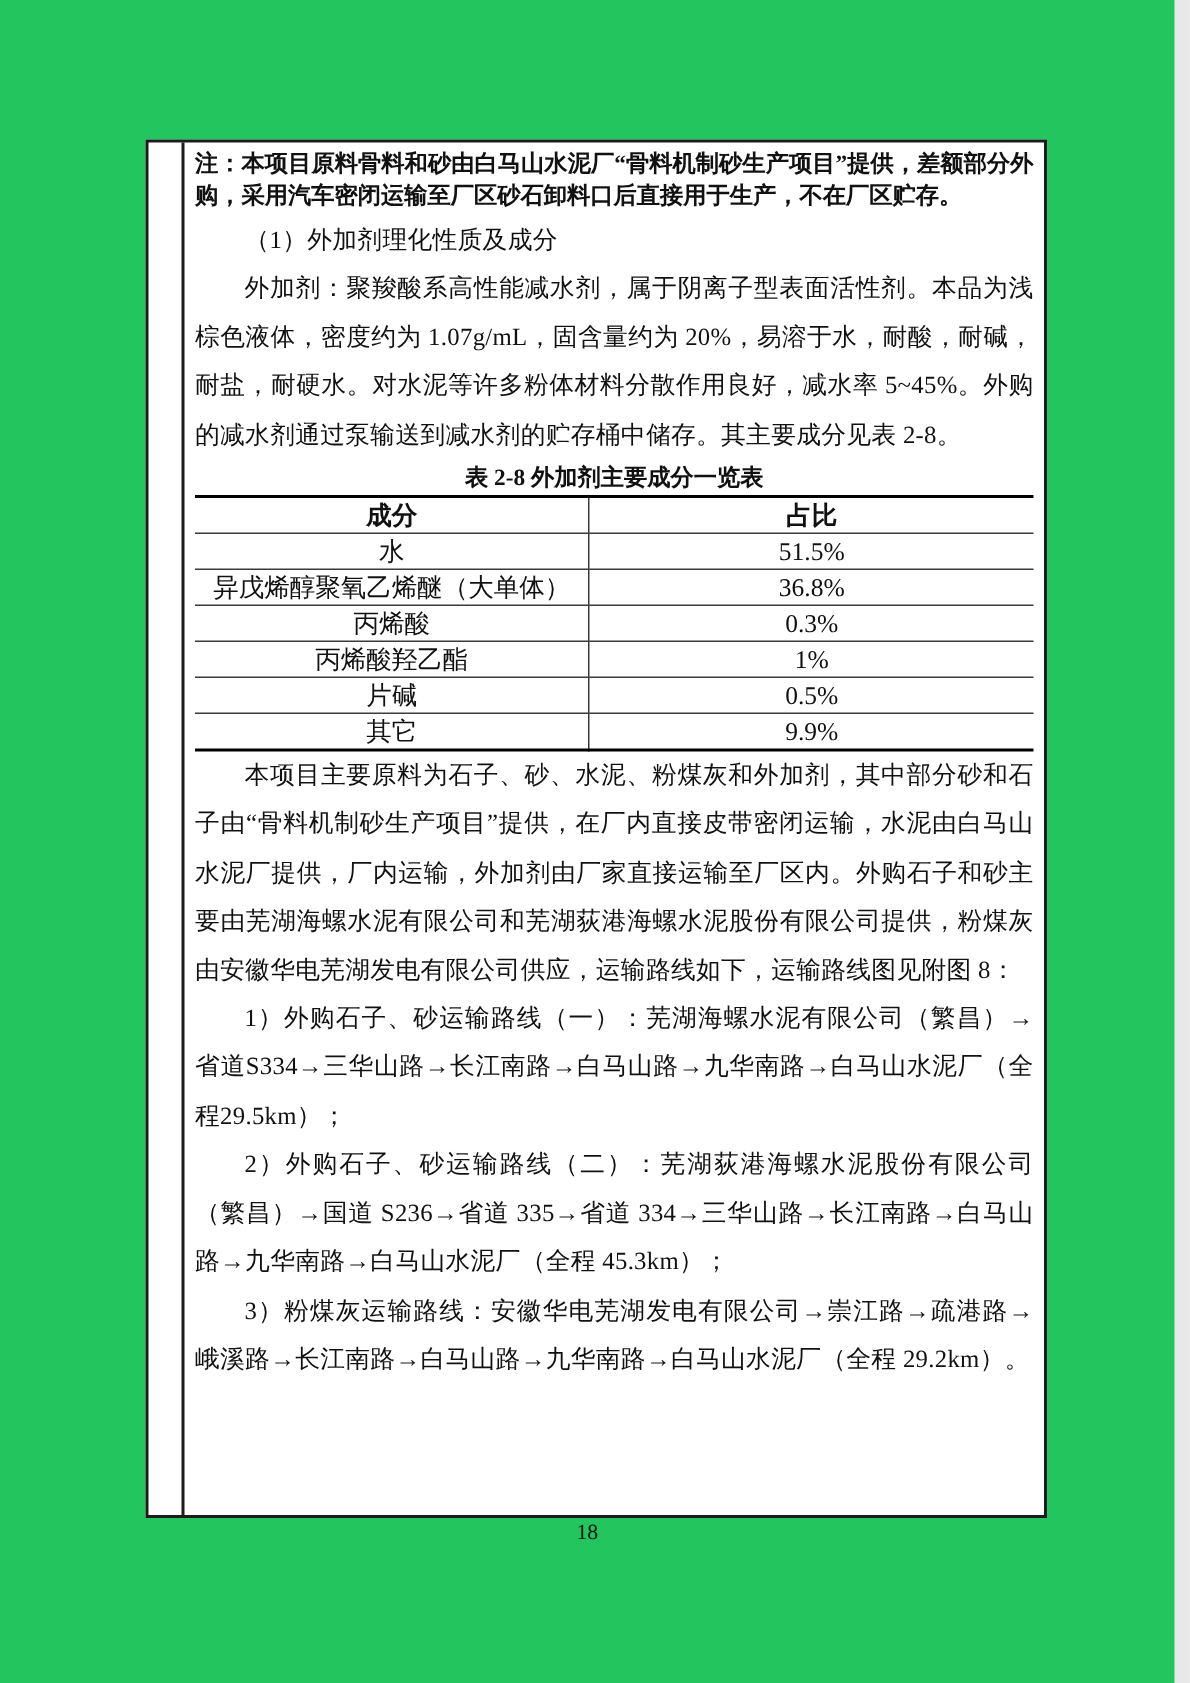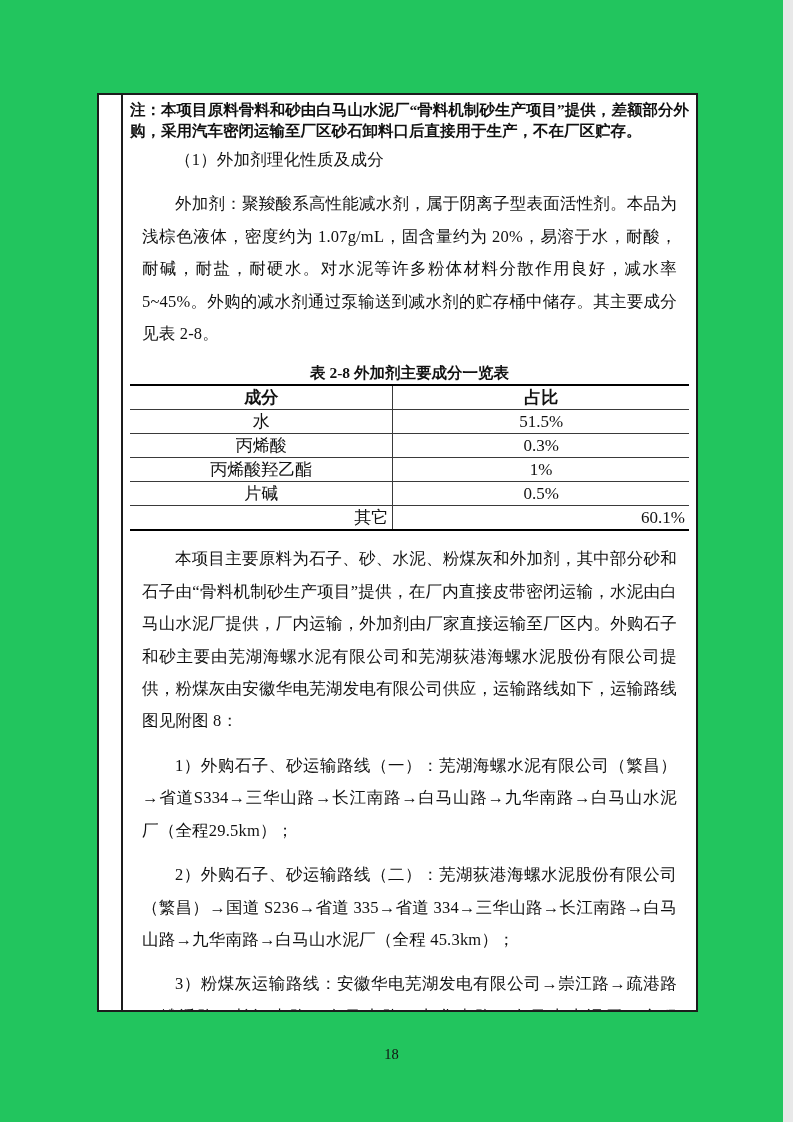--- a/index.html
+++ b/index.html
@@ -33,21 +33,21 @@
     overflow:hidden;
   }
   .note{
     margin:0;
     font-weight:bold;
     font-size:15.5px;
     line-height:21px;
     text-align:justify;
   }
   .body{
-    margin:12px;
+    margin:0;
     font-size:16.5px;
     line-height:32.4px;
     text-align:justify;
     text-indent:2em;
     letter-spacing:0.2px;
   }
   .first-body{margin-top:3px;}
   .table-caption{
     margin-top:2px;
     text-align:center;
@@ -66,29 +66,29 @@
     height:22.4px;
     padding:0 4px;
     text-align:center;
     vertical-align:middle;
     font-size:17px;
     border-bottom:1px solid #3a3a3a;
     overflow:hidden;
     white-space:nowrap;
   }
   table.comp th{font-weight:bold;}
-  table.comp tr:last-child td{border-bottom:none;text-align:right;}
+  table.comp tr:last-child td{border-bottom:none;}
   table.comp th:first-child, table.comp td:first-child{
     width:45.5%;
     border-right:1px solid #3a3a3a;
   }
   .page-number{
     position:absolute;
     left:0;right:0;
-    top:1046px;
+    top:1014px;
     text-align:center;
     font-size:14.5px;
     color:#111;
   }
 </style>
 </head>
 <body>
 
 <div class="screen">
 
@@ -111,34 +111,38 @@
             <th>成分</th>
             <th>占比</th>
           </tr>
         </thead>
         <tbody>
           <tr>
             <td>水</td>
             <td>51.5%</td>
           </tr>
           <tr>
+            <td>异戊烯醇聚氧乙烯醚（大单体）</td>
+            <td>36.8%</td>
+          </tr>
+          <tr>
             <td>丙烯酸</td>
             <td>0.3%</td>
           </tr>
           <tr>
             <td>丙烯酸羟乙酯</td>
             <td>1%</td>
           </tr>
           <tr>
             <td>片碱</td>
             <td>0.5%</td>
           </tr>
           <tr>
             <td>其它</td>
-            <td>60.1%</td>
+            <td>9.9%</td>
           </tr>
         </tbody>
       </table>
 
 
 
       <p class="body">本项目主要原料为石子、砂、水泥、粉煤灰和外加剂，其中部分砂和石子由“骨料机制砂生产项目”提供，在厂内直接皮带密闭运输，水泥由白马山水泥厂提供，厂内运输，外加剂由厂家直接运输至厂区内。外购石子和砂主要由芜湖海螺水泥有限公司和芜湖荻港海螺水泥股份有限公司提供，粉煤灰由安徽华电芜湖发电有限公司供应，运输路线如下，运输路线图见附图 8：</p>
 
       <p class="body">1）外购石子、砂运输路线（一）：芜湖海螺水泥有限公司（繁昌）→省道S334→三华山路→长江南路→白马山路→九华南路→白马山水泥厂（全程29.5km）；</p>
 

